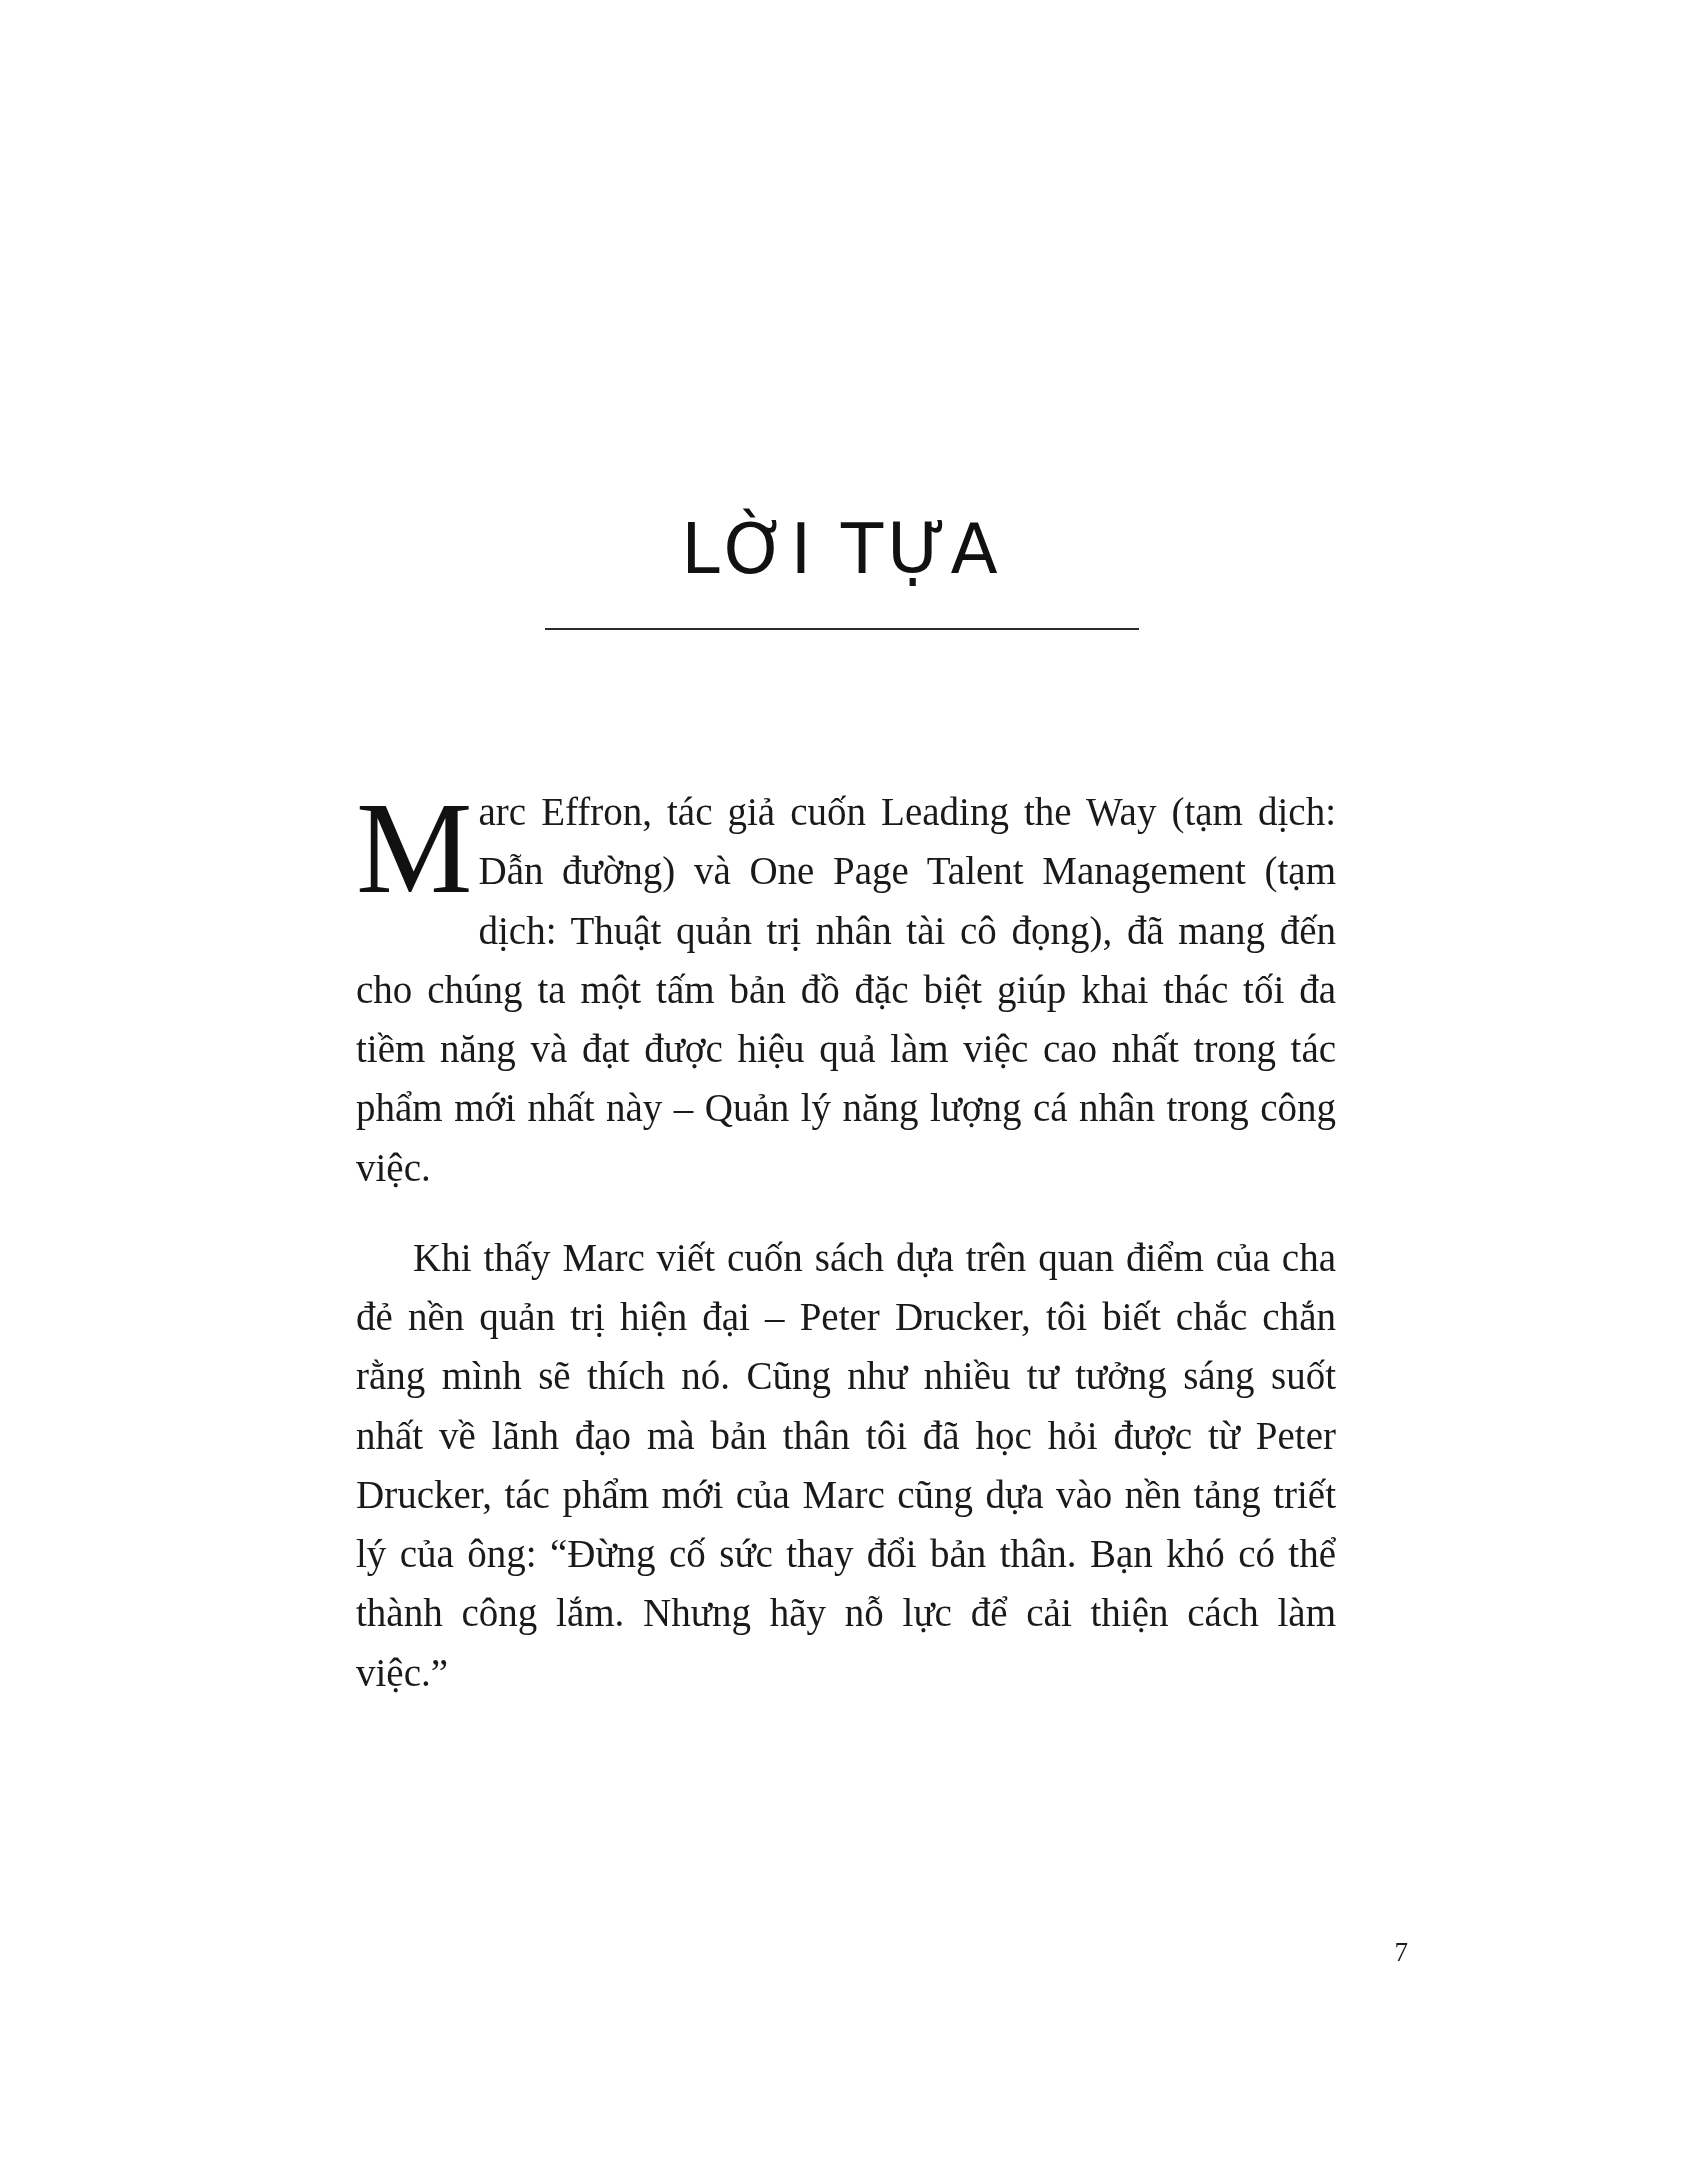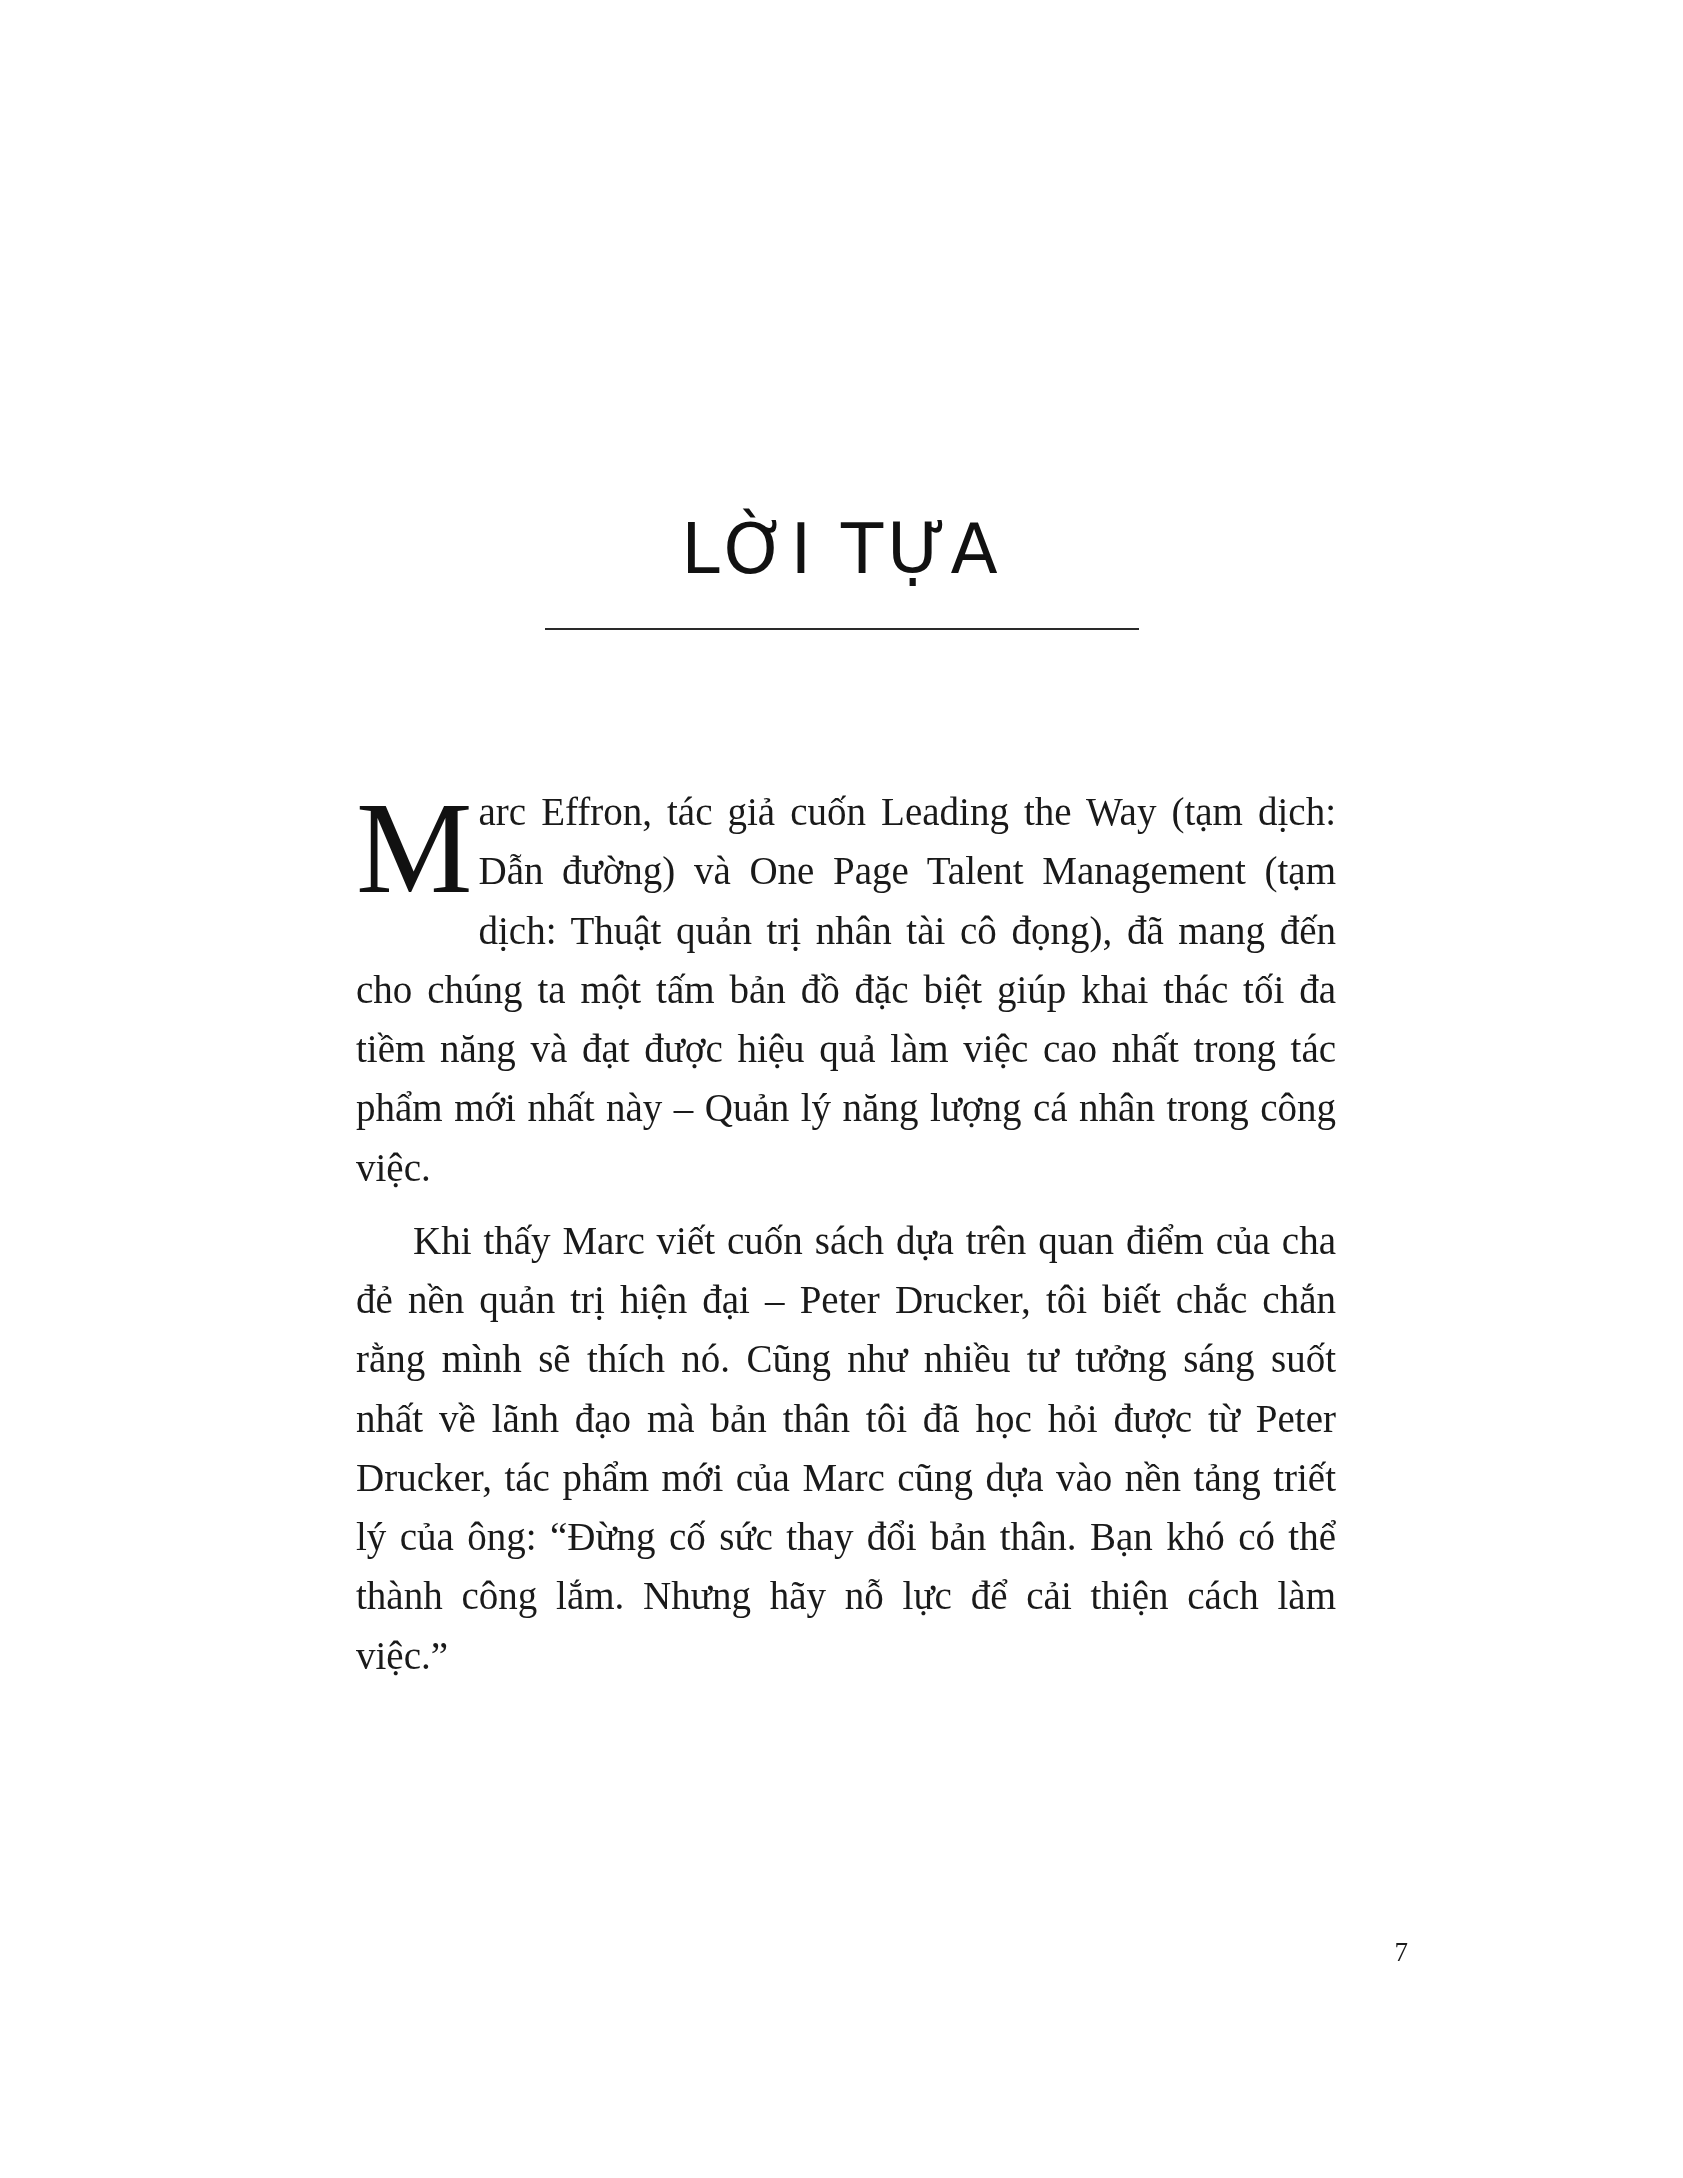--- a/index.html
+++ b/index.html
@@ -51,21 +51,21 @@
   }
   p.body-par {
     margin: 0;
     font-size: 39px;
     line-height: 1.52;
     text-align: justify;
     text-justify: inter-word;
     color: #1a1a1a;
   }
   p.body-par + p.body-par {
-    margin-top: 14px;
+    margin-top: 31px;
     text-indent: 57px;
   }
   .dropcap {
     float: left;
     font-family: "Liberation Serif", serif;
     font-size: 131px;
     line-height: 0.86;
     padding: 6px 6px 0 0;
     margin-top: 4px;
     color: #111111;

